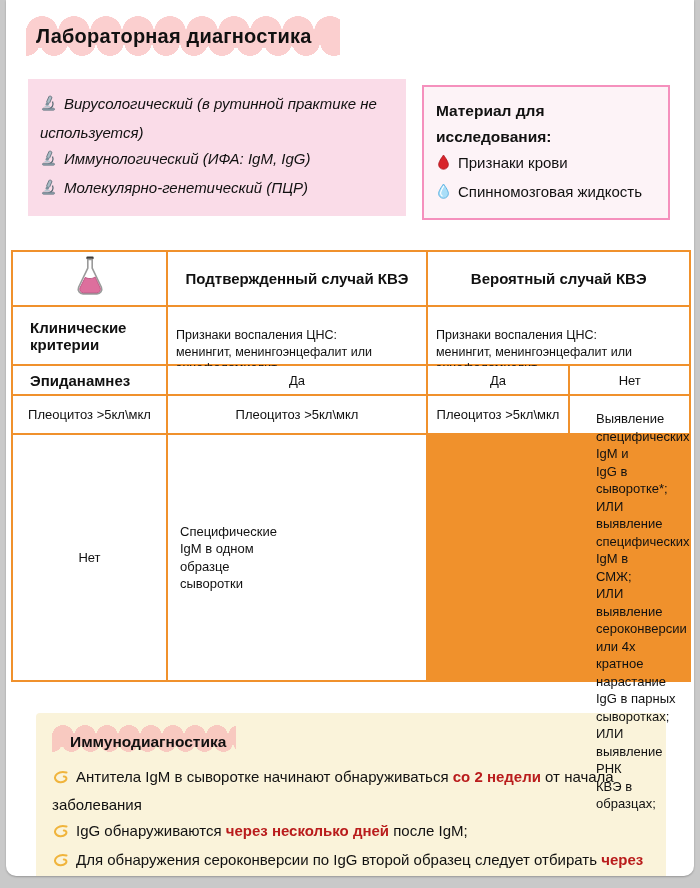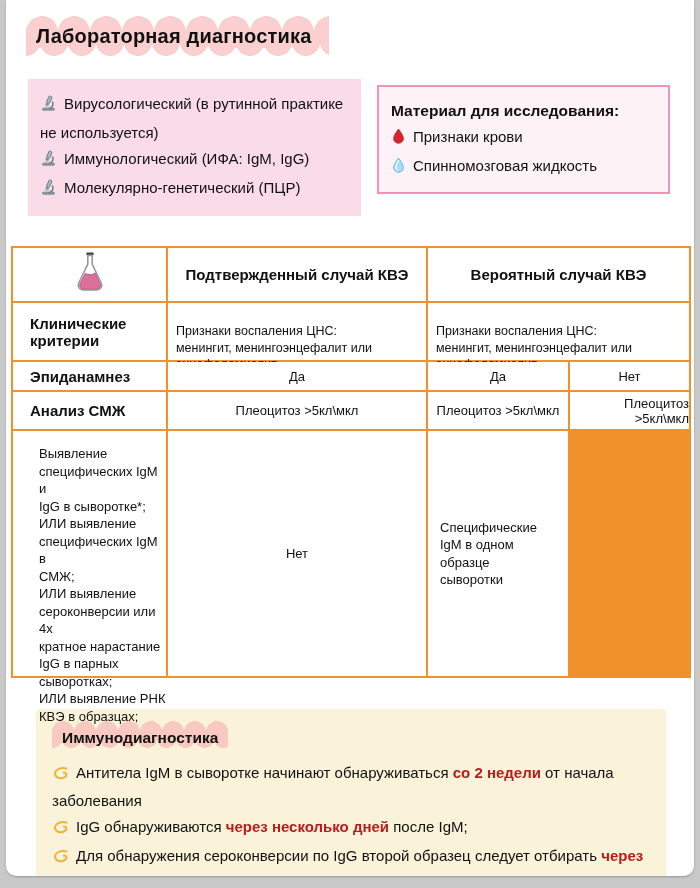--- a/index.html
+++ b/index.html
@@ -19,37 +19,38 @@
     box-shadow: 0 1px 2px rgba(0,0,0,.25);
     overflow: hidden;
   }
   
   .title-wrap { padding: 16px 0 0 20px; }
   .scribble {
     display: inline-block;
     font-size: 20px;
     font-weight: bold;
     letter-spacing: .2px;
-    padding: 9px 17px 11px 10px;
+    padding: 9px 28px 11px 10px;
     background-image:
       radial-gradient(closest-side, #fbcfcf 98%, transparent 100%),
       radial-gradient(closest-side, #fbcfcf 98%, transparent 100%);
     background-size: 32px 32px, 28px 28px;
     background-position: 0 0, 14px 12px;
     background-repeat: repeat-x, repeat-x;
   }
   
   .top-row { display: flex; margin: 20px 24px 0 22px; gap: 16px; align-items: flex-start; }
   .methods-box {
     background: #fadce8;
-    width: 333px;
+    width: 378px;
     flex: none;
     padding: 12px 10px 12px 12px;
     font-size: 15px;
     line-height: 26px;
+    font-style: italic;
   }
   .materials-box {
     flex: 1;
     border: 2px solid #f590bd;
     background: #fdf3f7;
     margin-top: 6px;
     padding: 11px 12px 10px 12px;
     font-size: 15px;
     line-height: 26px;
   }
@@ -60,21 +61,21 @@
     display: grid;
     grid-template-columns: 153px 258px 140px 1fr;
     grid-template-rows: 53px 57px 28px 37px 245px;
     gap: 2px;
     background: #f0912c;
     border: 2px solid #f0912c;
     margin: 30px 3px 0 5px;
   }
   .cell { background: #fff; }
   .span2 { grid-column: span 2; }
-  .cell-center { display: flex; align-items: center; justify-content: center; text-align: right; }
+  .cell-center { display: flex; align-items: center; justify-content: center; text-align: center; }
   .hdr { font-weight: bold; font-size: 15px; }
   .row-label { font-weight: bold; font-size: 15px; display: flex; align-items: center; padding-left: 17px; }
   .small-text { font-size: 12.5px; line-height: 16.5px; padding: 20px 8px; white-space: pre-line; }
   .val { font-size: 13px; }
   .pre { white-space: pre-line; }
   .micro-label { font-size: 15px; line-height: 21px; font-weight: bold; white-space: pre-line;
                  display: flex; align-items: center; padding-left: 10px; }
   .micro-conf { font-size: 13px; line-height: 17.5px; padding: 14px 0 0 26px; white-space: pre-line; }
   .micro-prob-b { display: flex; align-items: center; font-size: 13px; line-height: 17.5px;
                   padding-left: 12px; white-space: pre-line; }
@@ -84,21 +85,21 @@
     margin: 31px 28px 0 30px;
     border-radius: 4px;
     padding: 12px 16px 14px 16px;
     font-size: 15px;
     line-height: 25px;
   }
   .immuno-title {
     display: inline-block;
     font-weight: bold;
     font-size: 15.5px;
-    padding: 4px 10px 5px 10px;
+    padding: 4px 10px 5px 18px;
     margin-bottom: 4px;
     background-image:
       radial-gradient(closest-side, #f8c9c0 98%, transparent 100%),
       radial-gradient(closest-side, #f8c9c0 98%, transparent 100%);
     background-size: 22px 22px, 19px 19px;
     background-position: 0 0, 10px 8px;
     background-repeat: repeat-x, repeat-x;
   }
   .imm-item { margin-top: 1px; }
   .em-blue { color: #b91c1c; font-weight: bold; }
@@ -180,21 +181,20 @@
 энцефаломиелит.</div>
     <div class="cell small-text span2">Признаки воспаления ЦНС:
 менингит, менингоэнцефалит или
 энцефаломиелит.</div>
 
     <div class="cell row-label">Эпиданамнез</div>
     <div class="cell cell-center val">Да</div>
     <div class="cell cell-center val">Да</div>
     <div class="cell cell-center val">Нет</div>
 
-    <div class="cell row-label">Анализ СМЖ</div>
     <div class="cell cell-center val">Плеоцитоз &gt;5кл\мкл</div>
     <div class="cell cell-center val">Плеоцитоз &gt;5кл\мкл</div>
     <div class="cell cell-center val">Плеоцитоз &gt;5кл\мкл</div>
 
     <div class="cell micro-conf">Выявление
 специфических IgM и
 IgG в сыворотке*;
 ИЛИ выявление
 специфических IgM в
 СМЖ;

